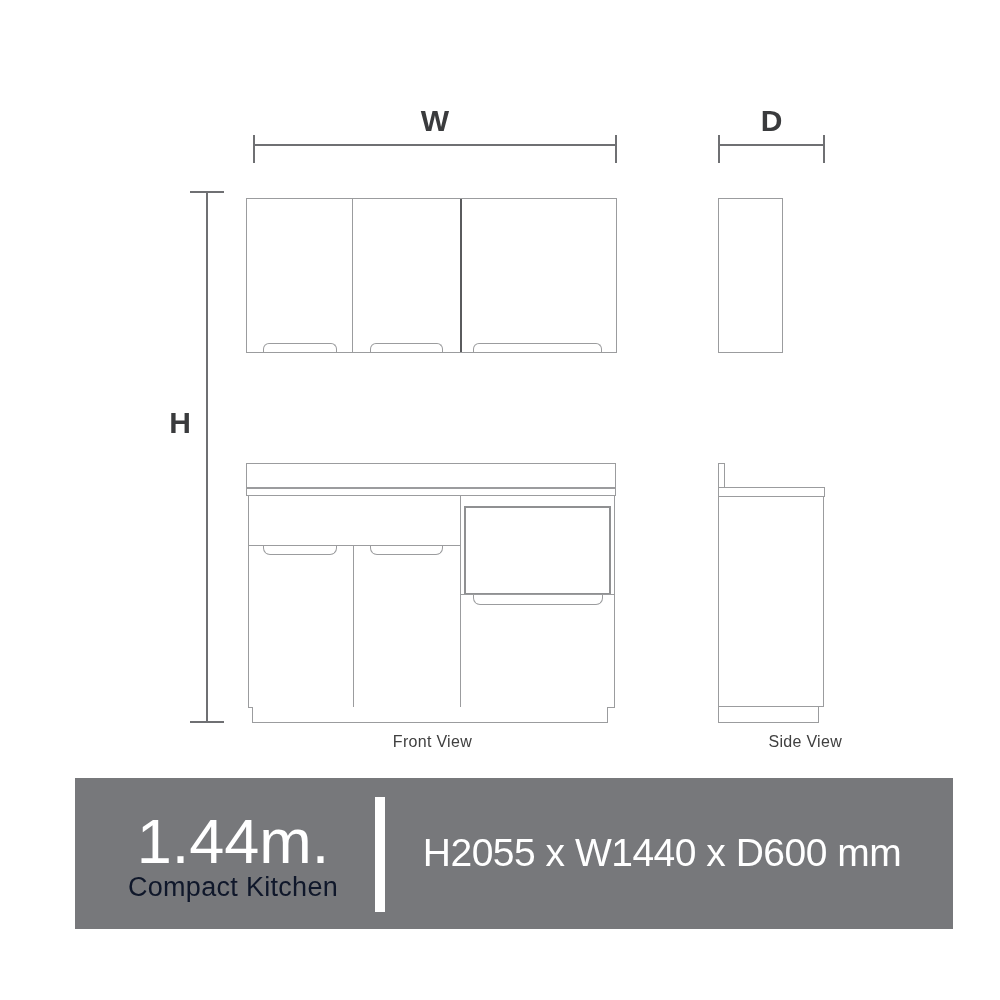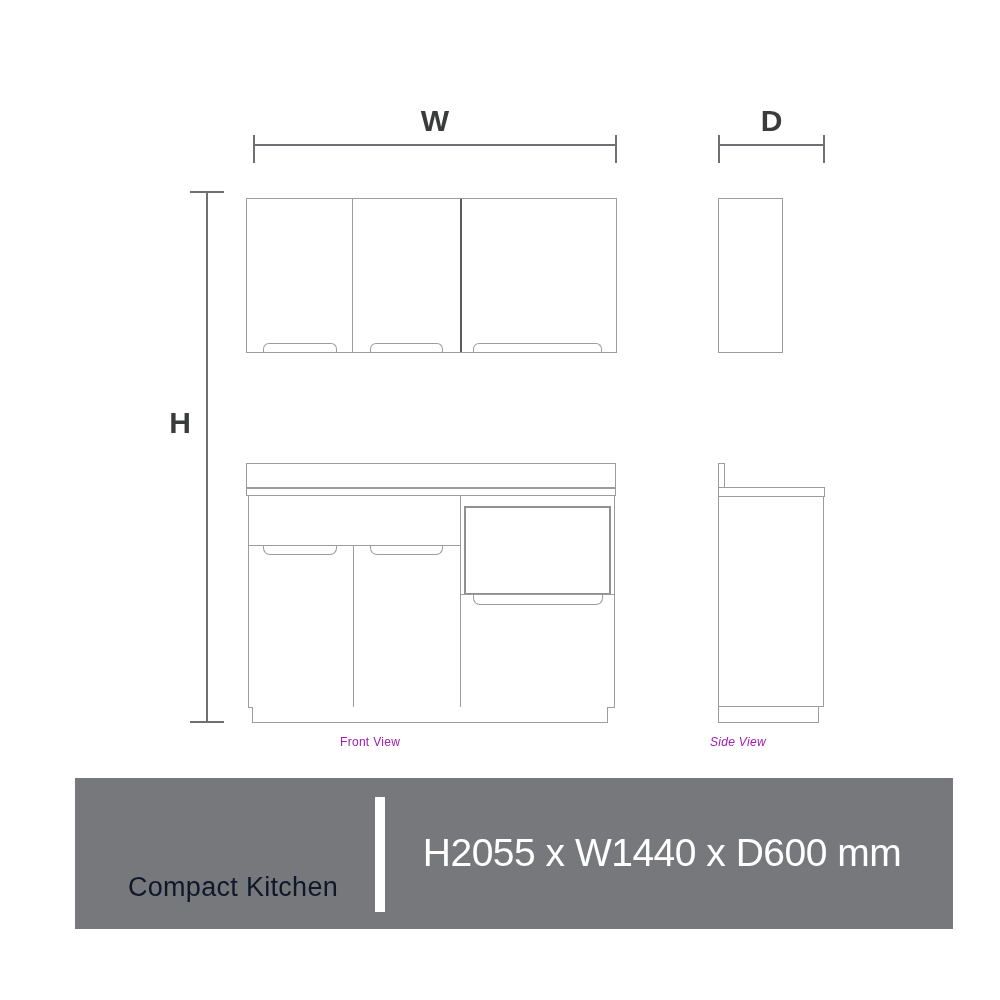--- a/index.html
+++ b/index.html
@@ -13,21 +13,21 @@
   .dim-label{color:#3a3b3d;font-weight:bold;font-size:30px;line-height:30px;text-align:center;}
   
   .box{border:1px solid #9b9c9e;background:#ffffff;box-sizing:border-box;}
   .vline{background:#9b9c9e;width:1px;}
   .hline{background:#9b9c9e;height:1px;}
   .vline-dark{background:#5a5b5d;width:2px;}
   
   .handle-up{border:1px solid #9b9c9e;border-bottom:none;border-radius:6px 6px 0 0;box-sizing:border-box;background:#ffffff;}
   .handle-down{border:1px solid #9b9c9e;border-top:none;border-radius:0 0 7px 7px;box-sizing:border-box;background:#ffffff;}
   .appliance{border:2px solid #8f9092;background:#ffffff;box-sizing:border-box;}
-  .view-label{color:#a21caf;font-size:12px;line-height:18px;text-align:left;letter-spacing:0.3px;}
+  .view-label{color:#404040;font-size:16px;line-height:18px;text-align:right;letter-spacing:0.3px;}
   
   .banner{background:#77787b;}
   .banner-size{color:#ffffff;font-size:63px;line-height:1;text-align:center;}
   .banner-name{color:#0f172a;font-size:27px;line-height:1;text-align:center;letter-spacing:0.3px;}
   .banner-divider{background:#ffffff;}
   .banner-spec{color:#ffffff;font-size:39px;line-height:1;text-align:center;letter-spacing:-0.5px;}
 </style>
 </head>
 <body>
 
@@ -74,21 +74,22 @@
   <div class="abs handle-down" style="left:473px;top:595px;width:130px;height:10px;"></div>
 
   <div class="abs box" style="left:252px;top:707px;width:356px;height:16px;border-top:none;"></div>
 
   <div class="abs box" style="left:718px;top:463px;width:7px;height:25px;"></div>
   <div class="abs box" style="left:718px;top:487px;width:107px;height:10px;"></div>
   <div class="abs box" style="left:718px;top:496px;width:106px;height:211px;"></div>
   <div class="abs box" style="left:718px;top:707px;width:101px;height:16px;border-top:none;"></div>
 
   <div class="abs view-label" style="left:340px;top:733px;width:132px;">Front View</div>
-  <div class="abs view-label" style="left:710px;top:733px;width:132px;font-style:italic;">Side View</div>
+  <div class="abs view-label" style="left:710px;top:733px;width:132px;">Side View</div>
 
   <div class="abs banner" style="left:75px;top:778px;width:878px;height:151px;">
+    <div class="abs banner-size" style="left:0px;top:32px;width:316px;">1.44m.</div>
     <div class="abs banner-name" style="left:0px;top:96px;width:316px;">Compact Kitchen</div>
     <div class="abs banner-divider" style="left:300px;top:19px;width:10px;height:115px;"></div>
     <div class="abs banner-spec" style="left:337px;top:55px;width:500px;">H2055 x W1440 x D600 mm</div>
   </div>
 
 </div>
 
 </body></html>

